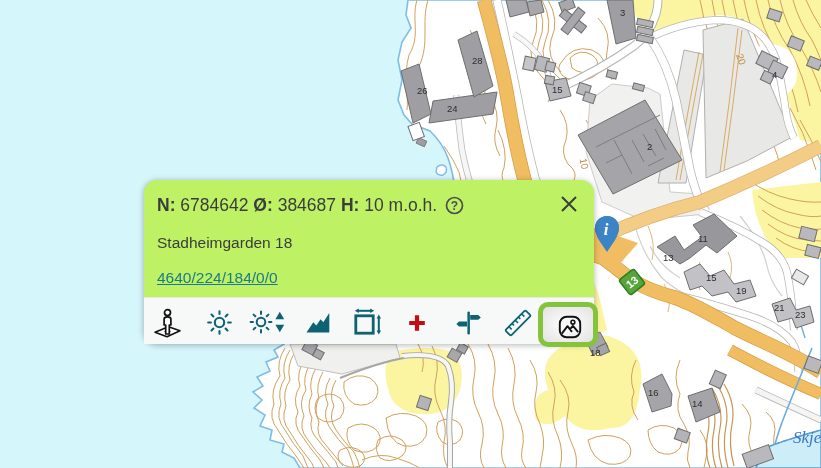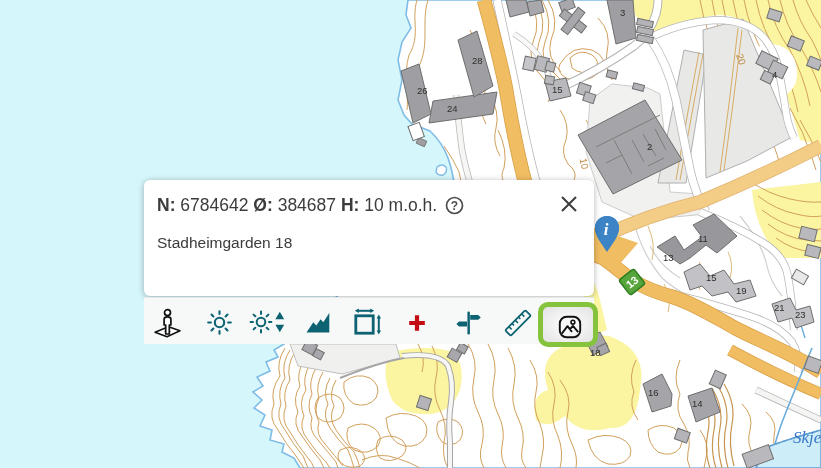--- a/index.html
+++ b/index.html
@@ -1,19 +1,19 @@
 <!DOCTYPE html>
 <html><head>
 <meta charset="utf-8">
 <style>
   html,body{margin:0;padding:0;}
   body{font-family:"Liberation Sans",sans-serif;}
   #stage{position:relative;width:821px;height:468px;overflow:hidden;background:#d5f6fb;}
   #map{position:absolute;left:0;top:0;}
-  #popup{position:absolute;left:144px;top:180px;width:450px;height:116px;background:#ffffff;border-radius:6px;box-shadow:0 1px 6px rgba(0,0,0,.3);}
+  #popup{position:absolute;left:144px;top:180px;width:450px;height:164px;background:#bef264;border-radius:13px;box-shadow:0 1px 6px rgba(0,0,0,.3);}
   .l1{position:absolute;left:13px;top:193px;font-size:17.5px;color:#3c3c3c;white-space:nowrap;}
   .l1 b{font-weight:bold;}
   .l2{position:absolute;left:13px;top:54px;font-size:15.5px;color:#3c3c3c;}
   .l3{position:absolute;left:13px;top:89px;font-size:15.5px;color:#1b7a8c;text-decoration:underline;}
   .sep{position:absolute;left:0;top:117px;width:100%;height:1px;background:#e7e7e7;}
   .iconrow{position:absolute;left:0;top:118px;width:100%;height:46px;background:#f7f9f9;}
   .ic{position:absolute;top:9px;width:28px;height:28px;}
   #gbox{position:absolute;left:538px;top:302px;width:60px;height:45px;background:radial-gradient(ellipse at center,#f8f8f8 25%,#e2e2e2 100%);border:5px solid #86c33d;border-radius:10px;box-sizing:border-box;}
   #closex{position:absolute;right:16px;top:15px;width:18px;height:18px;}
 </style>
@@ -364,20 +364,21 @@
           <text x="9.5" y="13.8" font-size="12" font-weight="bold" fill="#4d4d4d" text-anchor="middle" font-family="Liberation Sans">?</text>
         </svg>
   </div>
 
   <svg id="closex" viewBox="0 0 18 18">
         <path d="M2,2 L16,16 M16,2 L2,16" stroke="#3d3d3d" stroke-width="2"></path>
       </svg>
 
   <div class="l2">Stadheimgarden 18</div>
 
+  <div class="l3">4640/224/184/0/0</div>
 
   <div class="sep"></div>
 
   <div class="iconrow">
 
     <svg class="ic" style="left:8px;top:10px;width:31px;height:31px" viewBox="0 0 31 31">
       <path d="M16.5,18.8 L28,22.8 L15,28.8 L3,24.2 Z" fill="#ffffff" stroke="#111111" stroke-width="1.5" stroke-linejoin="round"></path>
       <path d="M12,23.4 L15.5,22 L19,23.4 L15.5,25 Z" fill="#111111"></path>
       <circle cx="15.5" cy="4.6" r="3" fill="#ffffff" stroke="#111111" stroke-width="1.7"></circle>
       <path d="M12.1,11.2 C12.1,9.6 13.5,8.8 15.5,8.8 C17.5,8.8 18.9,9.6 18.9,11.2 L18.9,17 L17.3,17 L17.3,26 L13.7,26 L13.7,17 L12.1,17 Z" fill="#ffffff" stroke="#111111" stroke-width="1.7" stroke-linejoin="round"></path>

